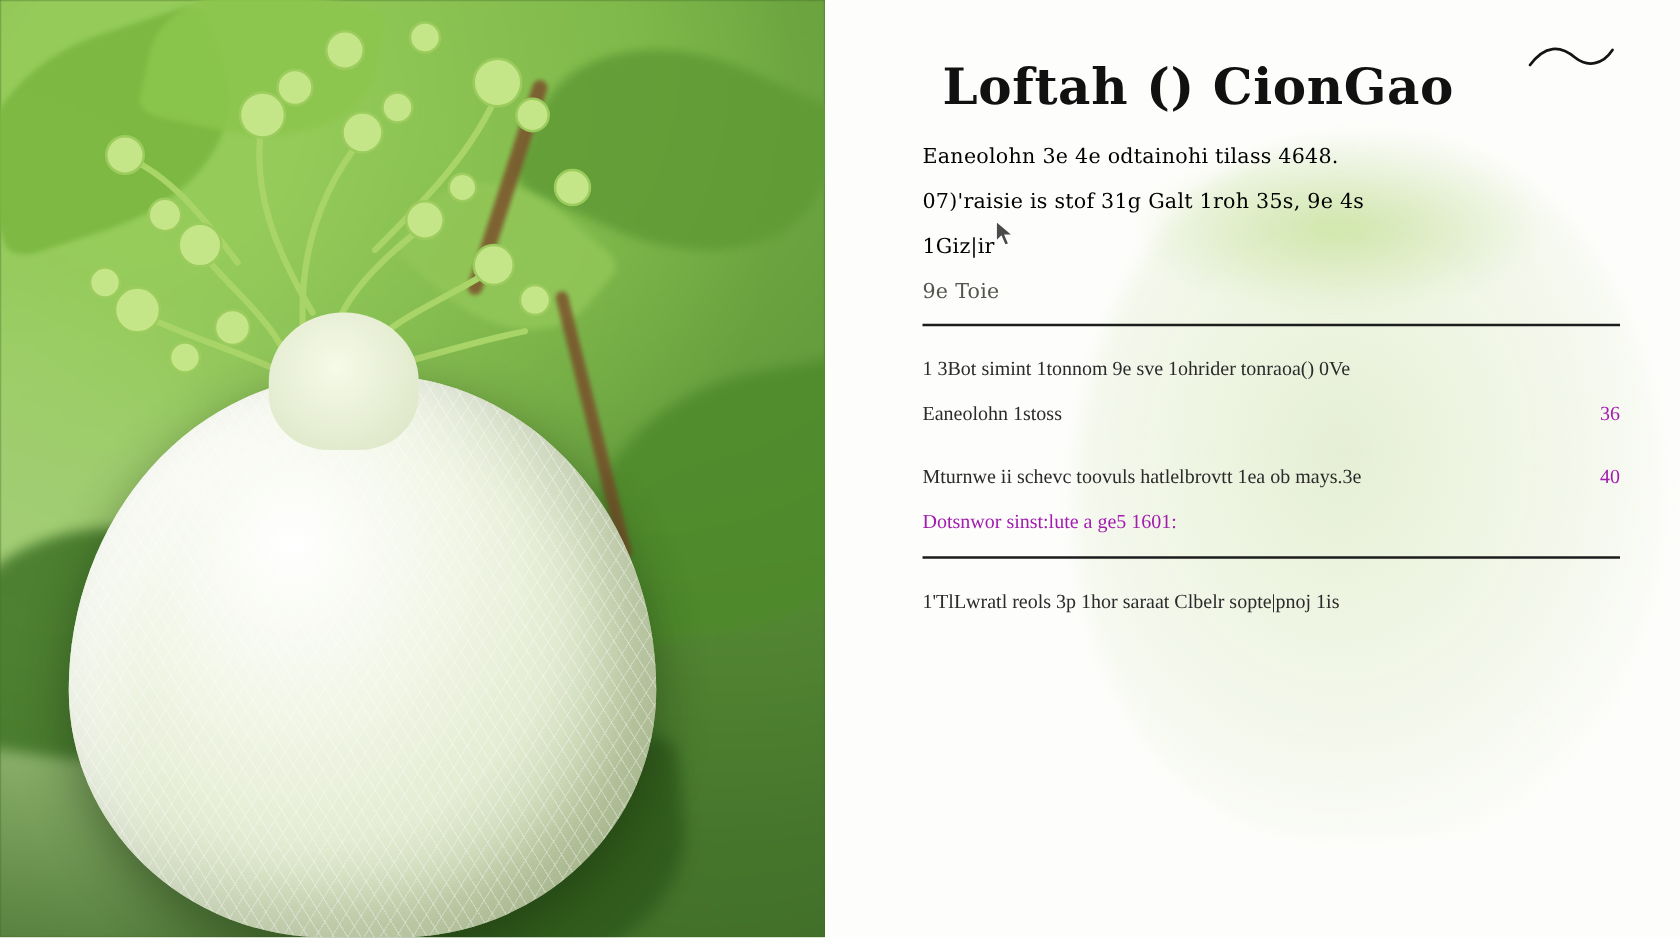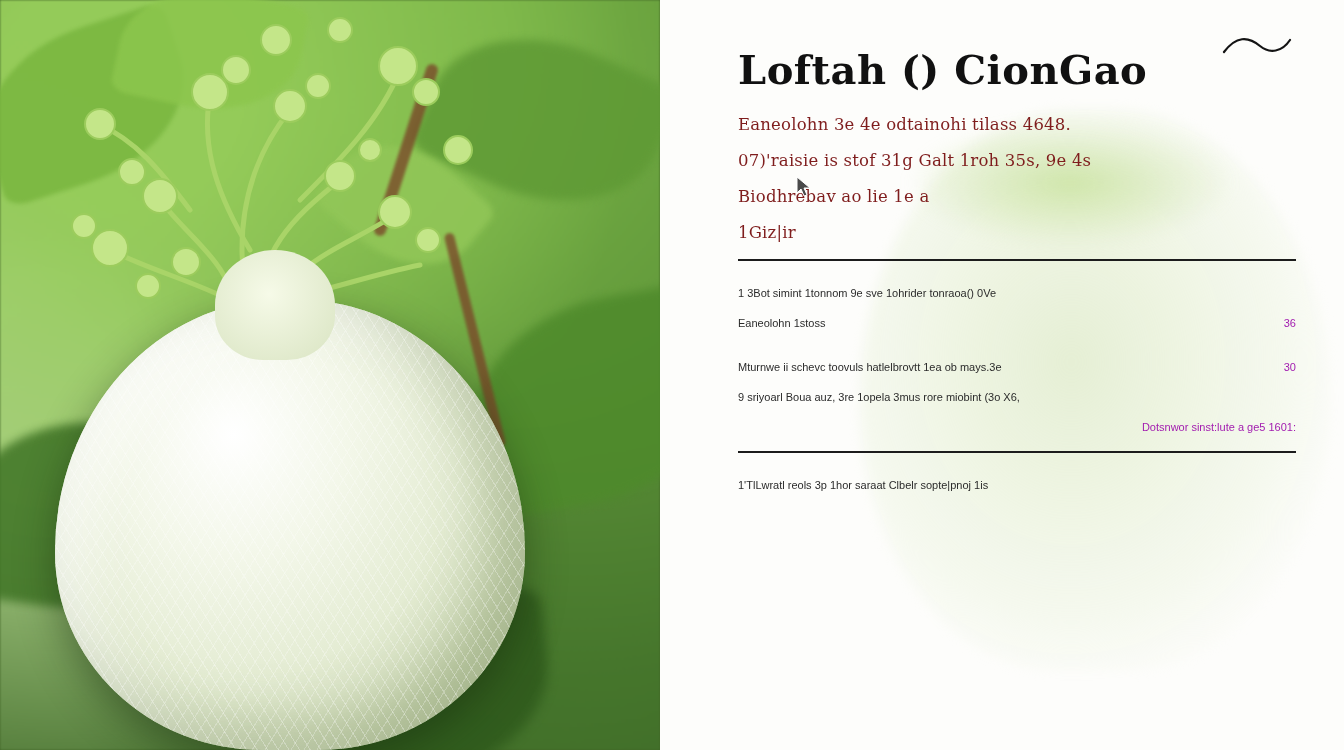--- a/index.html
+++ b/index.html
@@ -139,52 +139,52 @@
   .info-content {
     position: relative;
     padding: 40px 48px 0 78px;
   }
   .title {
     font-family: "DejaVu Serif", serif;
     font-weight: bold;
     font-size: 40px;
     color: #111111;
     letter-spacing: .5px;
-    margin: 6px 0 22px 0;
+    margin: 6px 0 22px 16px;
     white-space: nowrap;
   }
   .title-squiggle {
     position: absolute;
     right: 52px;
     top: 34px;
     width: 70px;
     height: 24px;
   }
   .meta-line {
     font-family: "DejaVu Serif", serif;
     font-size: 16.5px;
-    color: #7f1d1d;
+    color: #000000;
     margin: 0 0 17px 0;
     letter-spacing: .2px;
     white-space: nowrap;
   }
   .meta-line.faded { color: #55554f; }
   .rule {
     height: 2px;
     background: #1c1c1c;
     margin: 16px 0 26px 0;
     width: 100%;
   }
   .row {
     display: flex;
     align-items: baseline;
-    justify-content: flex-end;
+    justify-content: flex-start;
     gap: 18px;
-    font-family: Liberation Sans, sans-serif;
-    font-size: 11px;
+    font-family: Liberation Serif, serif;
+    font-size: 16px;
     color: #2b2b2b;
     margin-bottom: 18px;
     white-space: nowrap;
   }
   .row .label { flex: 1 1 auto; }
   .row .value { flex: 0 0 auto; color: #a21caf; }
   .section-gap { height: 14px; }
   .cursor-arrow {
     position: absolute;
     left: 136px;
@@ -259,43 +259,39 @@
     <div class="info-content">
 
       <svg class="title-squiggle" viewBox="0 0 70 24">
         <path d="M2 18 C 14 2, 26 2, 38 12 C 48 20, 60 18, 68 6" stroke="#141414" stroke-width="2.2" fill="none" stroke-linecap="round"></path>
       </svg>
 
       <h1 class="title">Loftah () CionGao</h1>
 
       <p class="meta-line">Eaneolohn 3e 4e odtainohi tilass 4648.</p>
       <p class="meta-line">07)'raisie is stof 31g  Galt 1roh 35s,        9e   4s</p>
-      <p class="meta-line">Biodhrebav ao lie  1e  a</p>
       <p class="meta-line">1Giz|ir</p>
+      <p class="meta-line faded">9e  Toie</p>
 
       <div class="rule"></div>
 
       <div class="row">
         <span class="label">1 3Bot simint 1tonnom 9e sve 1ohrider  tonraoa() 0Ve</span>
         <span class="value"></span>
       </div>
       <div class="row">
         <span class="label">Eaneolohn 1stoss</span>
         <span class="value">36</span>
       </div>
 
       <div class="section-gap"></div>
 
       <div class="row">
         <span class="label">Mturnwe ii schevc toovuls hatlelbrovtt 1ea ob mays.3e</span>
-        <span class="value">30</span>
-      </div>
-      <div class="row">
-        <span class="label">9 sriyoarl Boua auz, 3re 1opela 3mus rore miobint (3o X6,</span>
-        <span class="value"></span>
+        <span class="value">40</span>
       </div>
       <div class="row">
         <span class="value">Dotsnwor sinst:lute a ge5 1601:</span>
       </div>
 
       <div class="rule"></div>
 
       <div class="row">
         <span class="label">1'TlLwratl reols 3p 1hor saraat Clbelr sopte|pnoj 1is</span>
         <span class="value"></span>

